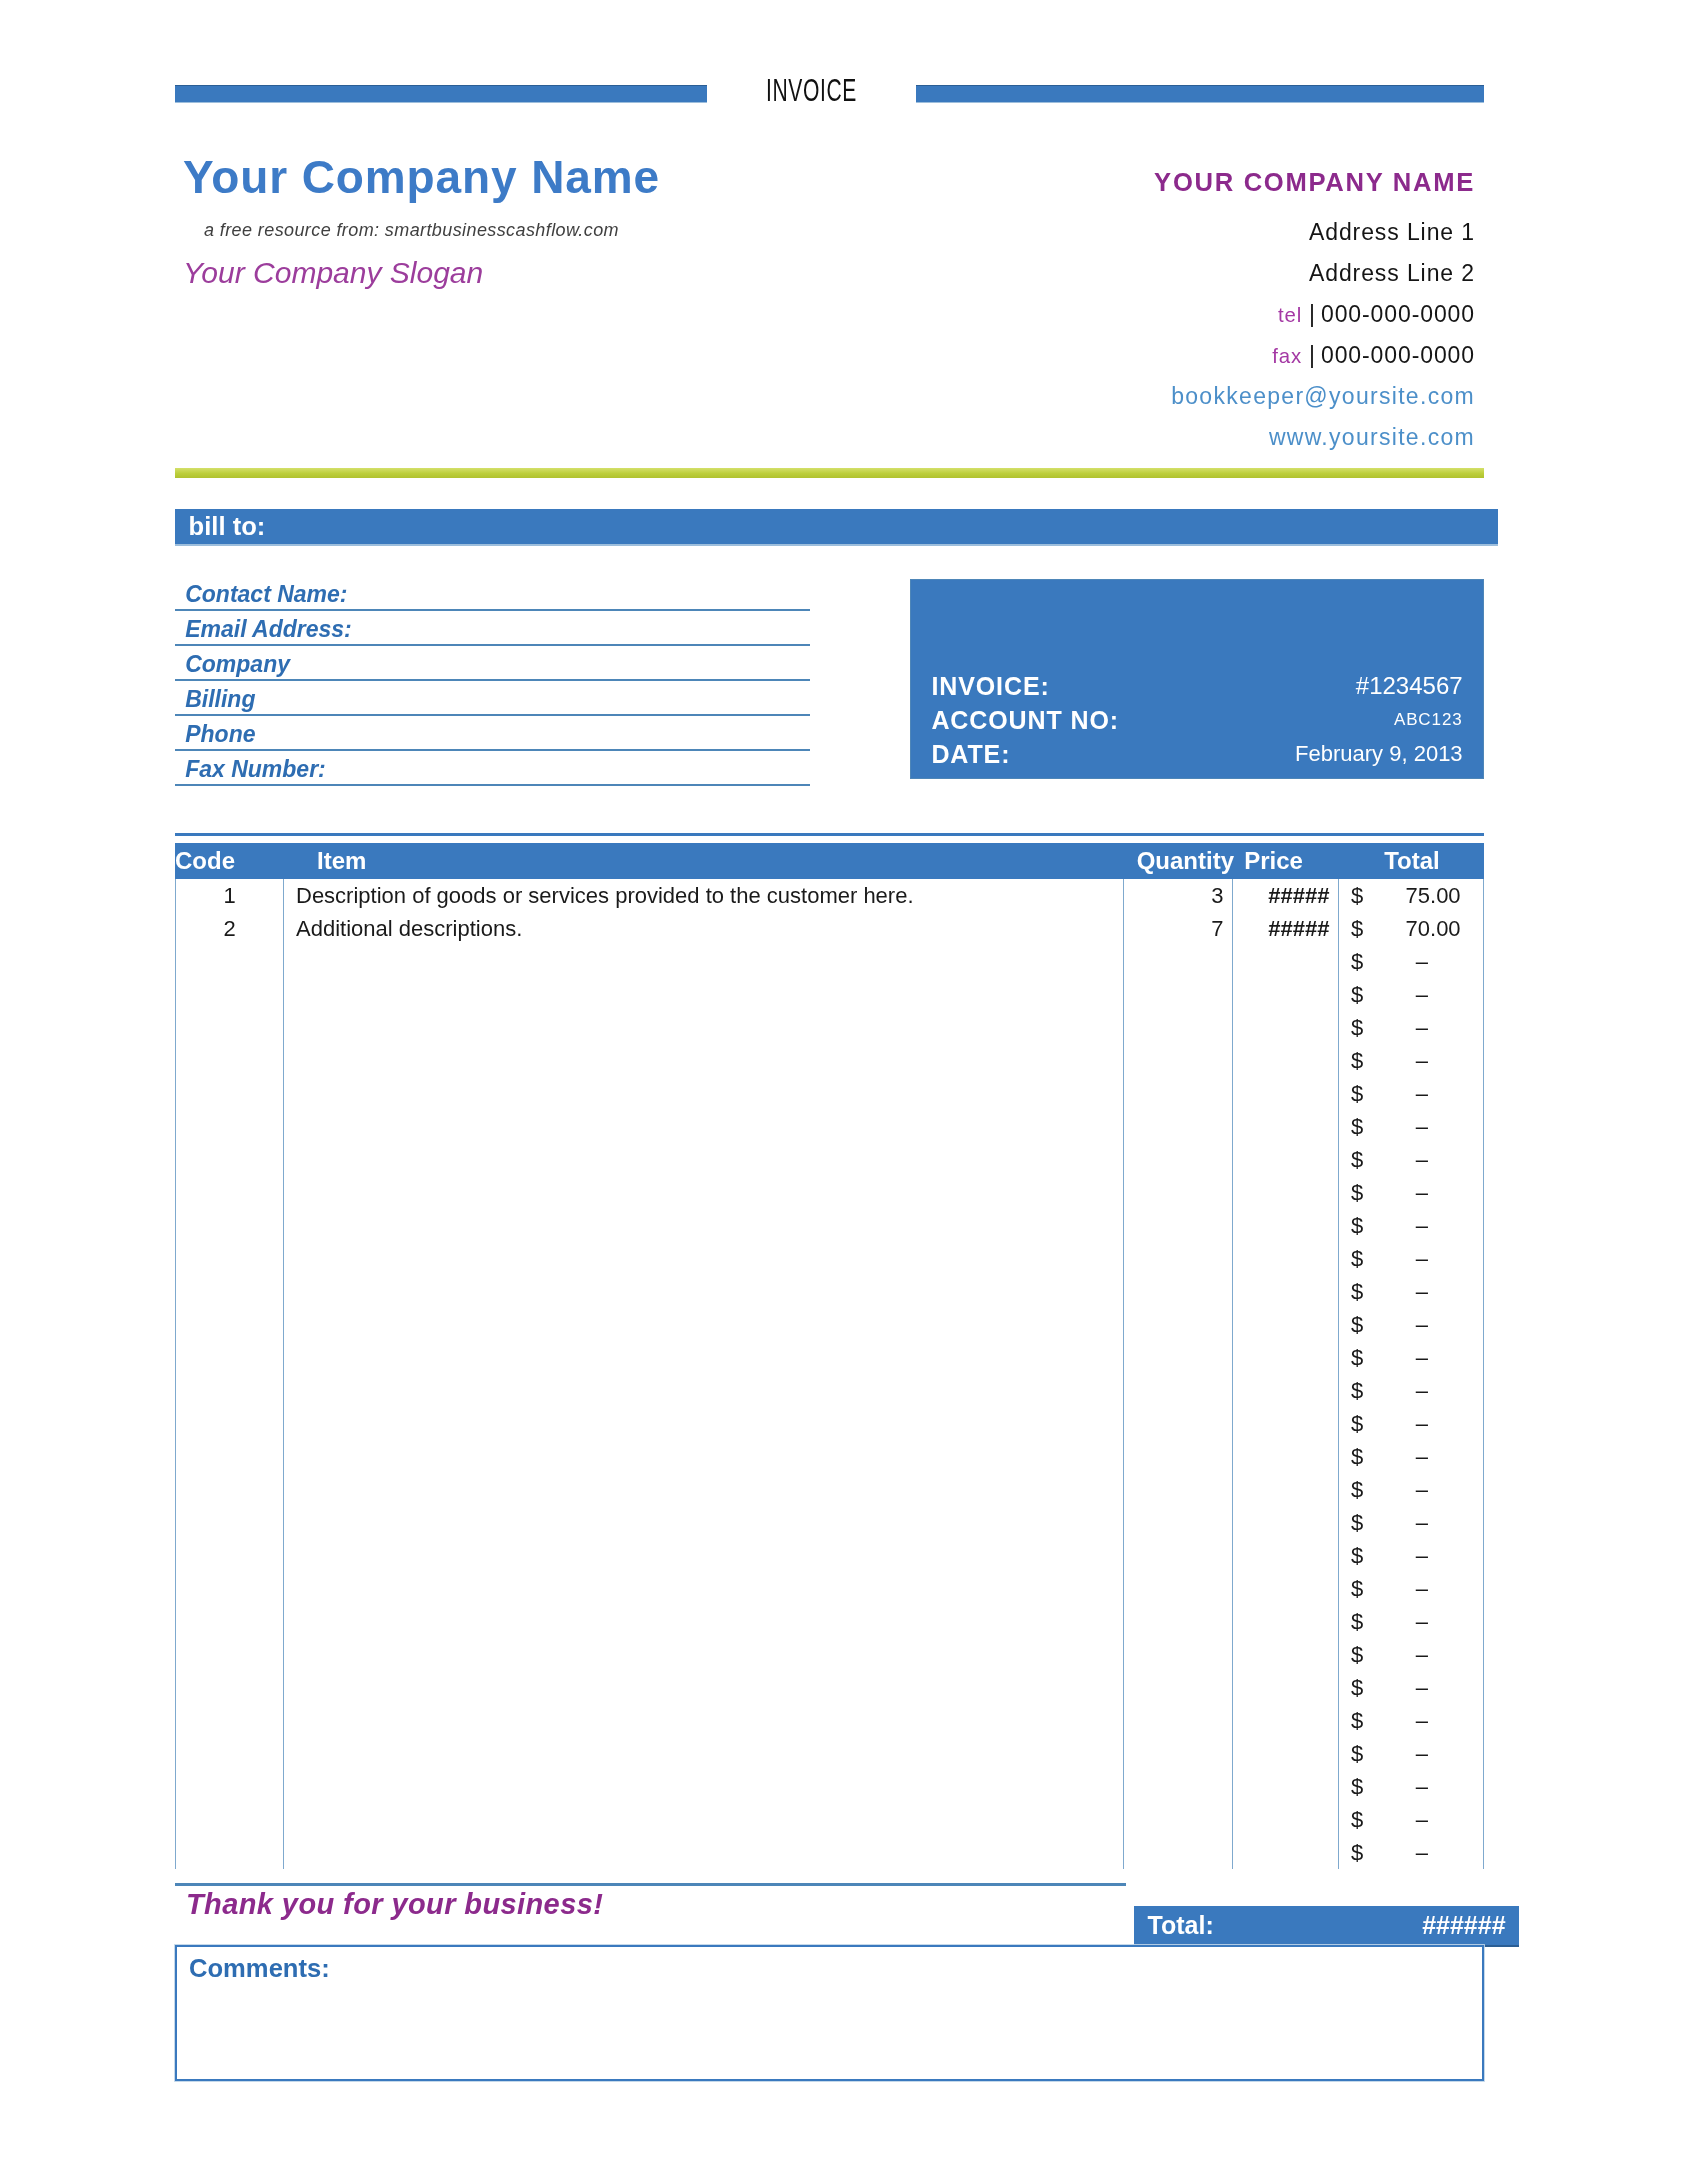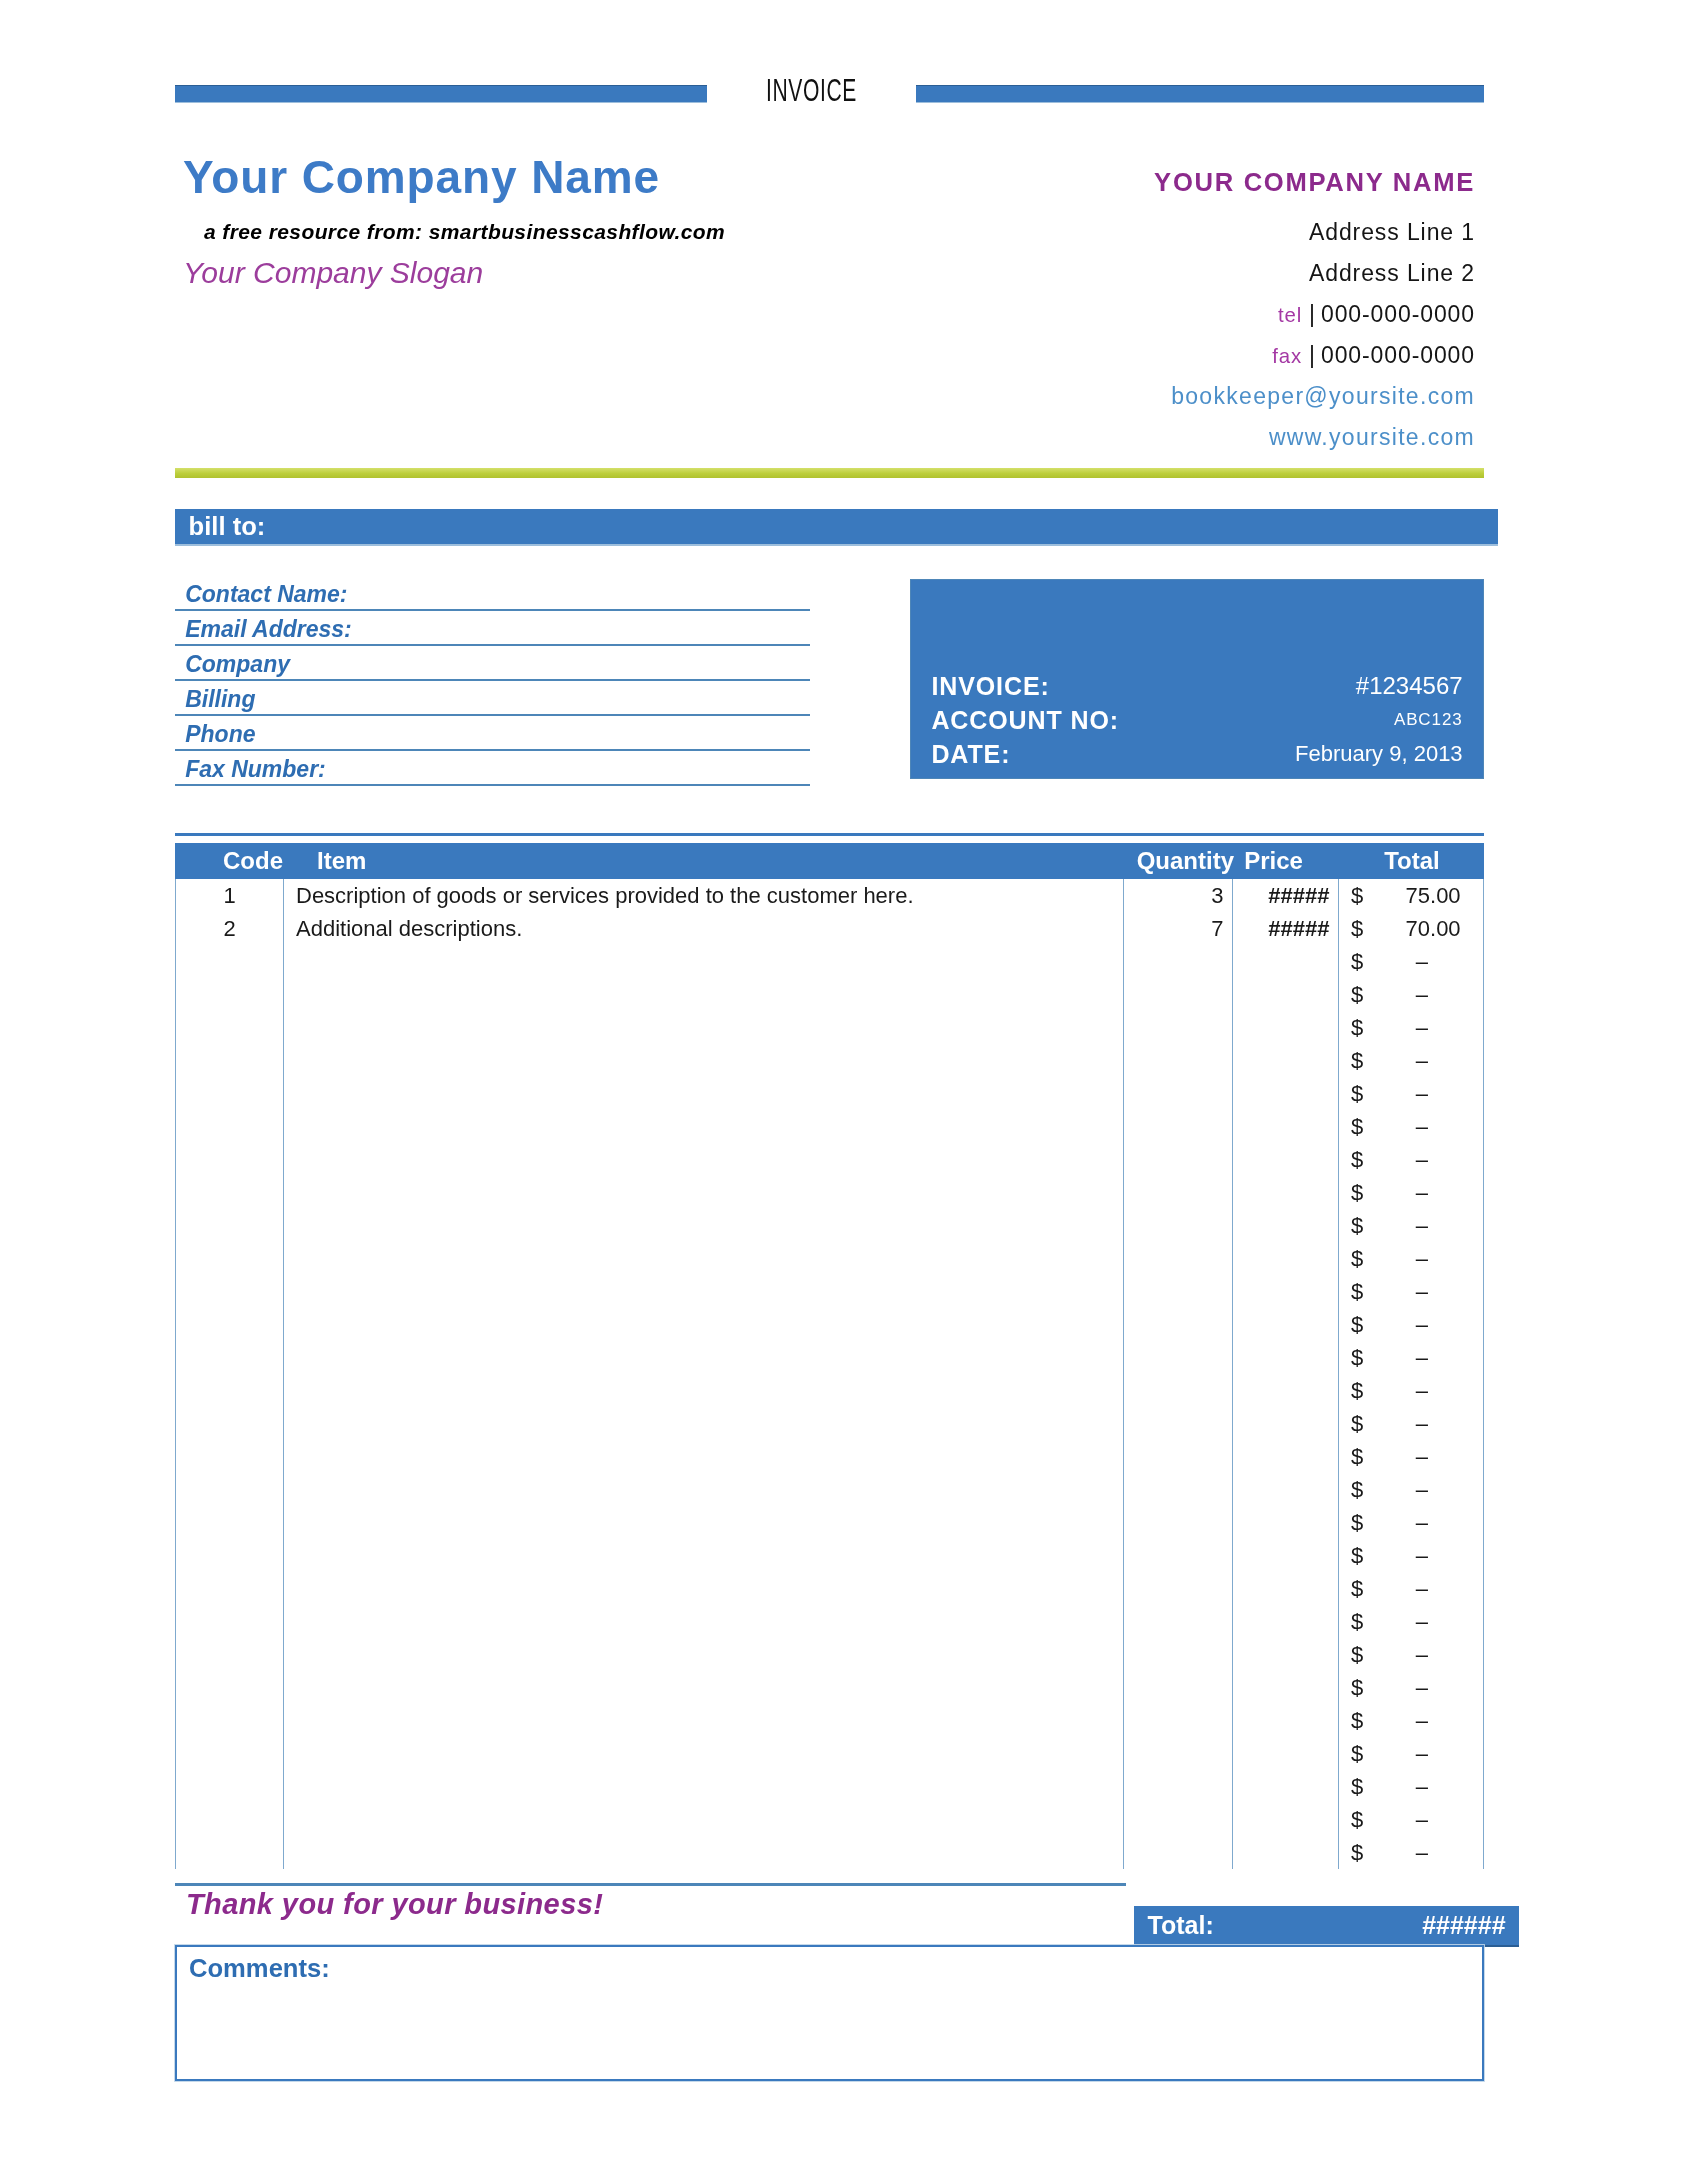--- a/index.html
+++ b/index.html
@@ -22,22 +22,22 @@
   .hbar{position:absolute;height:18px;background:var(--primary-blue);
         border-top:1.7px solid #2B5E94;border-bottom:1.7px solid #9DBEDC;box-sizing:border-box;}
   .hbar.left{left:175px;top:85px;width:532px;}
   .hbar.right{left:916px;top:85px;width:568px;}
   .page-title{position:absolute;left:707px;top:73px;width:209px;text-align:center;
         font-size:31px;color:#111;transform:scaleX(0.68);transform-origin:center;letter-spacing:0.9px;}
 
   
   .company-name{position:absolute;left:183px;top:150px;font-size:46px;font-weight:bold;
         color:var(--name-blue);letter-spacing:0.9px;}
-  .company-tagline{position:absolute;left:204px;top:220px;font-size:21px;font-style:italic;
-        font-weight:700;color:#000000;letter-spacing:0.4px;}
+  .company-tagline{position:absolute;left:204px;top:220px;font-size:18px;font-style:italic;
+        font-weight:400;color:#404040;letter-spacing:0.4px;}
   .company-slogan{position:absolute;left:183px;top:256px;font-size:30px;font-style:italic;
         font-weight:500;color:#9C3D9C;}
 
   
   .contact{position:absolute;right:201px;top:164px;text-align:right;}
   .contact .c-name{font-size:25.6px;font-weight:bold;color:var(--purple);letter-spacing:1.7px;height:48px;line-height:37px;}
   .contact .c-line{font-size:23px;line-height:41px;height:41px;color:#151515;letter-spacing:0.9px;}
   .contact .c-link{font-size:23px;line-height:41px;height:41px;color:var(--link-blue);letter-spacing:1.3px;}
   .contact .plabel{color:var(--light-purple);font-size:20.4px;}
   .contact .psep{color:#151515;padding:0 5.1px 0 6.8px;}
@@ -62,21 +62,21 @@
   .irow .ival.small{font-size:17px;letter-spacing:0.9px;}
   .irow .ival.date{font-size:22px;}
 
   
   .table-topline{position:absolute;left:175px;top:833px;width:1309px;height:3.4px;background:var(--primary-blue);}
   .itable{position:absolute;left:175px;top:843px;width:1309px;}
   .thead{height:36px;background:var(--primary-blue);display:grid;
         grid-template-columns:108px 842px 109px 106px 144px;align-items:center;
         color:#fff;font-weight:bold;font-size:24px;box-sizing:border-box;}
   .thead .th{overflow:hidden;white-space:nowrap;}
-  .th.code{text-align:right;}
+  .th.code{text-align:left;}
   .th.item{padding-left:34px;}
   .th.qty{text-align:right;}
   .th.price{padding-left:10.2px;}
   .th.total{text-align:center;}
   .tbody{border-left:1.7px solid var(--cell-border-blue);border-right:1.7px solid var(--cell-border-blue);
         box-sizing:border-box;width:1309px;}
   .trow{display:grid;grid-template-columns:108px 840px 109px 106px 142px;height:33px;}
   .td{font-size:22px;color:var(--ink);line-height:33px;box-sizing:border-box;overflow:hidden;white-space:nowrap;}
   .td.code{text-align:center;border-right:1.7px solid var(--cell-border-blue);}
   .td.item{padding-left:12px;border-right:1.7px solid var(--cell-border-blue);}

